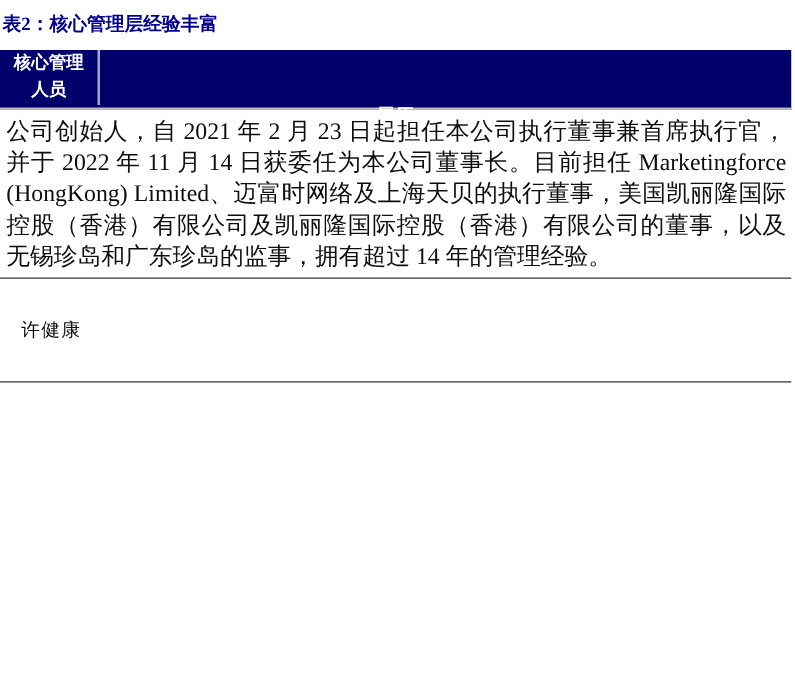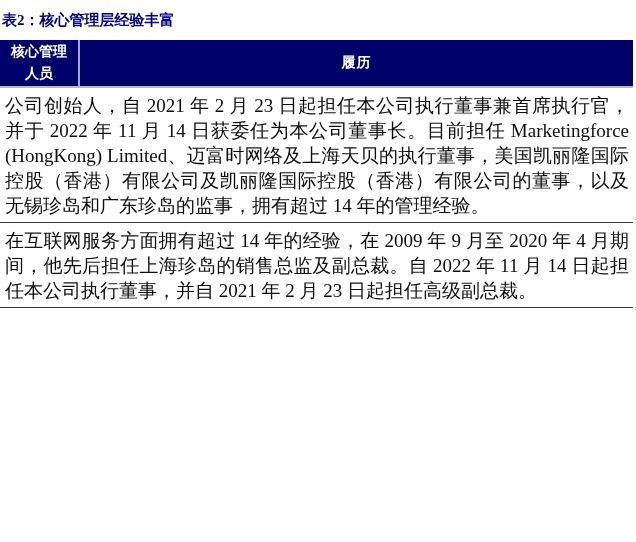--- a/index.html
+++ b/index.html
@@ -22,20 +22,21 @@
     height: 20px;
   }
   .mtable { margin-top: 10px; width: 633px; }
   .thead {
     display: flex;
     height: 48px;
     background: var(--c-header_bg, #00006B);
     color: var(--c-header_text, #ffffff);
     font-weight: bold;
     border-bottom: 2px solid var(--c-header_edge, #B8B8B8);
+    flex-direction: column;
   }
   .th-person {
     width: 80px;
     border-right: 2px solid var(--c-header_divider, #9FA8CF);
     display: flex;
     align-items: center;
     justify-content: center;
     text-align: center;
     font-size: 14px;
     line-height: 22px;
@@ -88,21 +89,21 @@
     <div class="thead">
       <div class="th-person">核心管理人员</div>
       <div class="th-resume">履历</div>
     </div>
 
     <div class="trow row-0">
       <div class="td-bio">公司创始人，自 2021 年 2 月 23 日起担任本公司执行董事兼首席执行官，并于 2022 年 11 月 14 日获委任为本公司董事长。目前担任 Marketingforce (HongKong) Limited、迈富时网络及上海天贝的执行董事，美国凯丽隆国际控股（香港）有限公司及凯丽隆国际控股（香港）有限公司的董事，以及无锡珍岛和广东珍岛的监事，拥有超过 14 年的管理经验。</div>
     </div>
 
     <div class="trow row-1">
-      <div class="td-bio">在互联网服务方面拥有超过 14 年的经验，在 2009 年 9 月至 2020 年 4 月期间，他先后担任上海珍岛的销售总监及副总裁。自 2022 年 11 月 14 日起担任本公司执行董事，并自 2021 年 2 月 23 日起担任高级副总裁。</div>
+      <div class="td-name">许健康</div>
     </div>
 
     <div class="trow row-2">
     </div>
 
     <div class="trow row-3">
     </div>
 
     <div class="trow row-4">
       <div class="td-name">陈海林</div>

